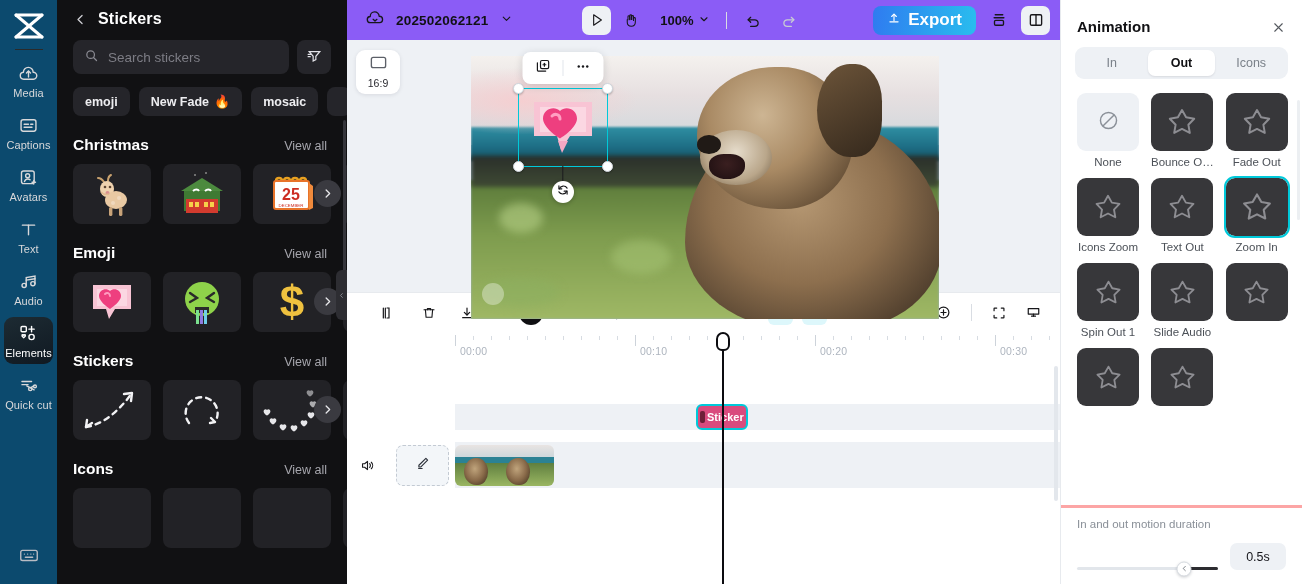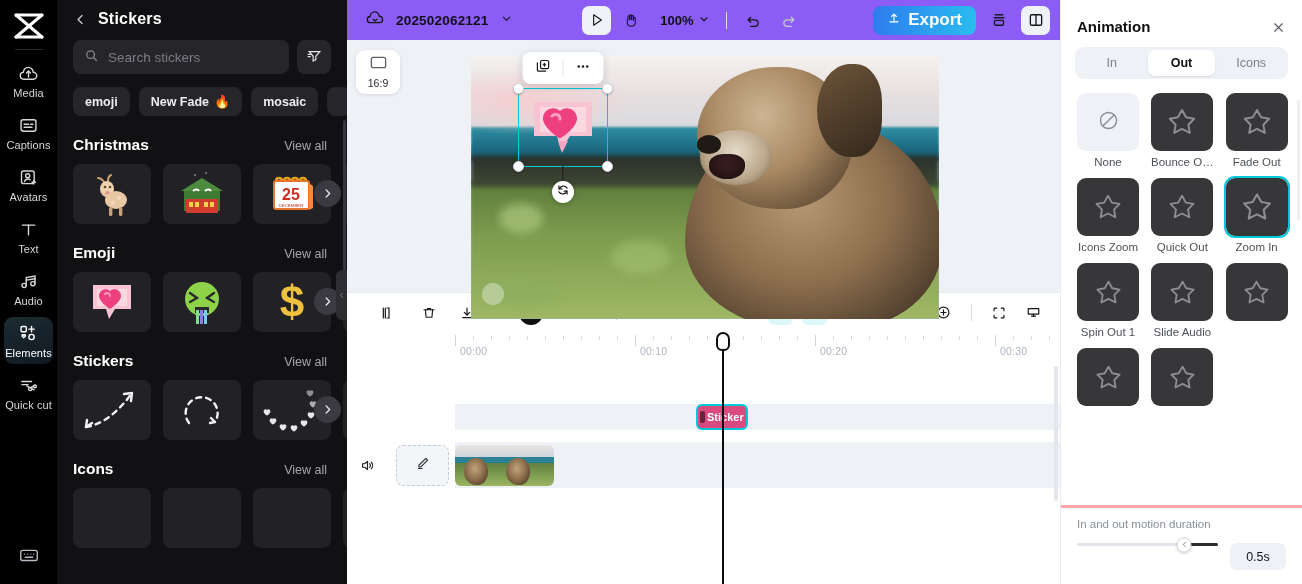--- a/index.html
+++ b/index.html
@@ -6,21 +6,21 @@
   html, body {
     width: 1302px; height: 584px;
     overflow: hidden;
     font-family: "Liberation Sans", sans-serif;
     background: #ffffff;
   }
   .app { position: relative; width: 1302px; height: 584px; display: flex; }
 
   
   .rail {
-    width: 57px; height: 584px; background: #000000;
+    width: 57px; height: 584px; background: #0c4a6e;
     display: flex; flex-direction: column; align-items: center;
     flex: 0 0 57px; position: relative;
   }
   .logo { margin-top: 6px; width: 40px; height: 40px; display: flex; align-items: center; justify-content: center; }
   .rail-sep { width: 28px; height: 1px; background: #2a2a2a; margin: 3px 0 7px 0; }
   .rail-item {
     width: 49px; border-radius: 9px; padding: 6px 0 5px 0;
     display: flex; flex-direction: column; align-items: center; gap: 3px;
     color: #d8d8da; margin-bottom: 5px; cursor: pointer;
   }
@@ -288,21 +288,21 @@
   .anim-cell { display:flex; flex-direction:column; align-items:center; gap:5px; cursor:pointer; }
   .anim-thumb {
     width:62px; height:58px; border-radius:9px; background:#37373a;
     display:flex; align-items:center; justify-content:center; position:relative;
   }
   .anim-thumb.none { background:#eef1f5; }
   .anim-cell.selected .anim-thumb { outline:2px solid #00c9da; outline-offset:0; }
   .anim-label { font-size:11.5px; color:#4c5158; max-width:66px; overflow:hidden; text-overflow:ellipsis; white-space:nowrap; }
   .dur-block { margin-top:auto; border-top:3px solid #fca5a5; padding:10px 16px 14px 16px; }
   .dur-label { font-size:11.5px; color:#8a9098; }
-  .dur-row { display:flex; align-items:flex-start; gap:12px; margin-top:13px; }
+  .dur-row { display:flex; align-items:flex-end; gap:12px; margin-top:13px; }
   .dur-track { position:relative; flex:1 1 auto; height:3px; background:#e2e6eb; border-radius:2px; cursor:pointer; }
   .dur-fill-right { position:absolute; right:0; top:0; height:3px; width:22%; background:#2c2c30; border-radius:2px; }
   .dur-knob {
     position:absolute; left:76%; top:50%; transform:translate(-50%,-50%);
     width:15px; height:15px; border-radius:50%; background:#ffffff;
     border:1px solid #d7dbe0; box-shadow:0 1px 3px rgba(16,24,40,.2);
     display:flex; align-items:center; justify-content:center; color:#6b7077;
   }
   .dur-val {
     width:56px; height:27px; border-radius:7px; background:#eef1f5;
@@ -1017,21 +1017,21 @@
         </div>
         <div class="anim-label">Icons Zoom</div>
       </div>
 
       <div class="anim-cell">
         <div class="anim-thumb">
           <svg width="32" height="32" viewBox="0 0 24 24" fill="none" stroke="#8d8d92" stroke-width="1.4" stroke-linejoin="round">
               <path d="M12 3.6l2.9 5.1 5.7 1-4.1 4.2 1 5.8-5.5-2.8-5.5 2.8 1-5.8L3.4 9.7l5.7-1z"></path>
             </svg>
         </div>
-        <div class="anim-label">Quick Out</div>
+        <div class="anim-label">Text Out</div>
       </div>
 
       <div class="anim-cell selected">
         <div class="anim-thumb">
           <svg width="36" height="36" viewBox="0 0 24 24" fill="none" stroke="#8d8d92" stroke-width="1.4" stroke-linejoin="round">
               <path d="M12 3.6l2.9 5.1 5.7 1-4.1 4.2 1 5.8-5.5-2.8-5.5 2.8 1-5.8L3.4 9.7l5.7-1z"></path>
             </svg>
         </div>
         <div class="anim-label">Zoom In</div>
       </div>

